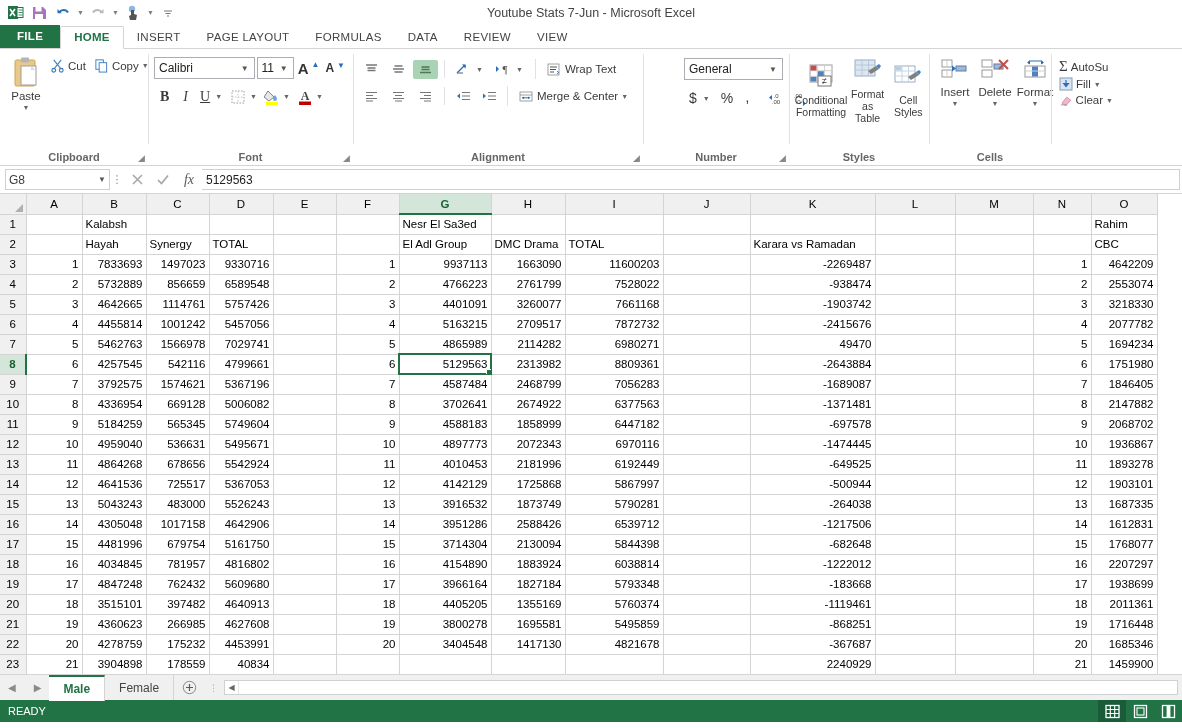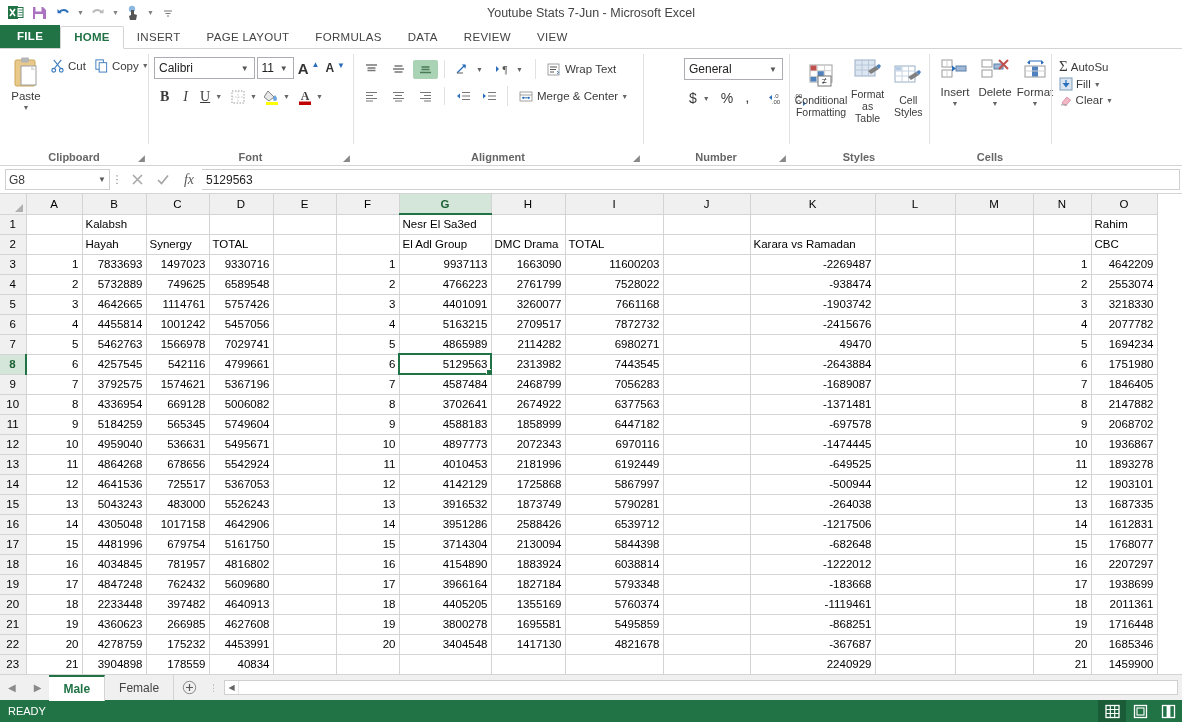--- a/index.html
+++ b/index.html
@@ -587,21 +587,21 @@
           <td class="num">-2269487</td>
           <td class="txt"></td>
           <td class="txt"></td>
           <td class="num">1</td>
           <td class="num">4642209</td>
         </tr>
         <tr>
           <td class="rowhdr">4</td>
           <td class="num">2</td>
           <td class="num">5732889</td>
-          <td class="num">749625</td>
+          <td class="num">856659</td>
           <td class="num">6589548</td>
           <td class="txt"></td>
           <td class="num">2</td>
           <td class="num">4766223</td>
           <td class="num">2761799</td>
           <td class="num">7528022</td>
           <td class="txt"></td>
           <td class="num">-938474</td>
           <td class="txt"></td>
           <td class="txt"></td>
@@ -665,21 +665,21 @@
         <tr>
           <td class="rowhdr actr">8</td>
           <td class="num">6</td>
           <td class="num">4257545</td>
           <td class="num">542116</td>
           <td class="num">4799661</td>
           <td class="txt"></td>
           <td class="num">6</td>
           <td class="num active">5129563</td>
           <td class="num">2313982</td>
-          <td class="num">7443545</td>
+          <td class="num">8809361</td>
           <td class="txt"></td>
           <td class="num">-2643884</td>
           <td class="txt"></td>
           <td class="txt"></td>
           <td class="num">6</td>
           <td class="num">1751980</td>
         </tr>
         <tr>
           <td class="rowhdr">9</td>
           <td class="num">7</td>
@@ -874,21 +874,21 @@
           <td class="txt"></td>
           <td class="num">-183668</td>
           <td class="txt"></td>
           <td class="txt"></td>
           <td class="num">17</td>
           <td class="num">1938699</td>
         </tr>
         <tr>
           <td class="rowhdr">20</td>
           <td class="num">18</td>
-          <td class="num">2233448</td>
+          <td class="num">3515101</td>
           <td class="num">397482</td>
           <td class="num">4640913</td>
           <td class="txt"></td>
           <td class="num">18</td>
           <td class="num">4405205</td>
           <td class="num">1355169</td>
           <td class="num">5760374</td>
           <td class="txt"></td>
           <td class="num">-1119461</td>
           <td class="txt"></td>

